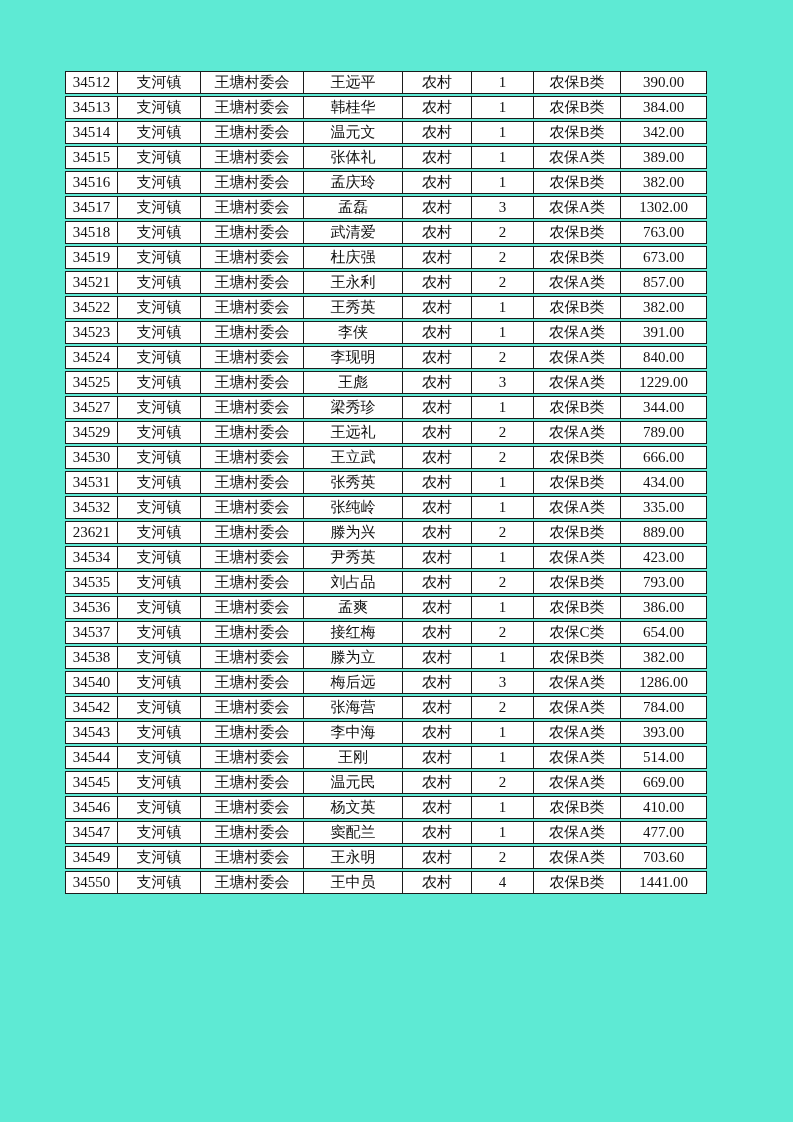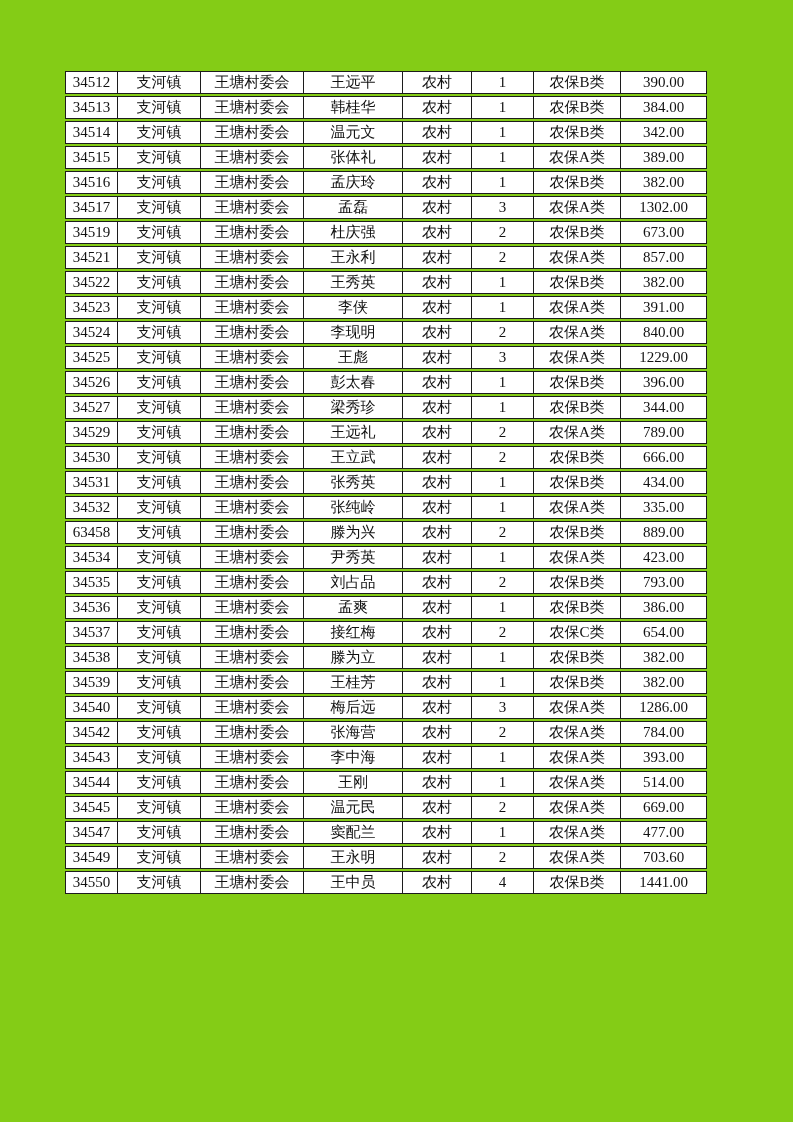--- a/index.html
+++ b/index.html
@@ -10,21 +10,21 @@
     width: 793px;
     height: 1122px;
     background: #ffffff;
     font-family: "Liberation Serif", "DejaVu Serif", serif;
     overflow: hidden;
   }
   .page {
     position: relative;
     width: 793px;
     height: 1122px;
-    background: #84cc16;
+    background: #5eead4;
   }
   table.benefit-table {
     position: absolute;
     left: 65px;
     top: 69px;
     table-layout: fixed;
     border-collapse: separate;
     border-spacing: 0 2px;
   }
   table.benefit-table td {
@@ -124,20 +124,30 @@
           <td>34517</td>
           <td>支河镇</td>
           <td>王塘村委会</td>
           <td>孟磊</td>
           <td>农村</td>
           <td>3</td>
           <td>农保A类</td>
           <td>1302.00</td>
         </tr>
         <tr>
+          <td>34518</td>
+          <td>支河镇</td>
+          <td>王塘村委会</td>
+          <td>武清爱</td>
+          <td>农村</td>
+          <td>2</td>
+          <td>农保B类</td>
+          <td>763.00</td>
+        </tr>
+        <tr>
           <td>34519</td>
           <td>支河镇</td>
           <td>王塘村委会</td>
           <td>杜庆强</td>
           <td>农村</td>
           <td>2</td>
           <td>农保B类</td>
           <td>673.00</td>
         </tr>
         <tr>
@@ -184,30 +194,20 @@
           <td>34525</td>
           <td>支河镇</td>
           <td>王塘村委会</td>
           <td>王彪</td>
           <td>农村</td>
           <td>3</td>
           <td>农保A类</td>
           <td>1229.00</td>
         </tr>
         <tr>
-          <td>34526</td>
-          <td>支河镇</td>
-          <td>王塘村委会</td>
-          <td>彭太春</td>
-          <td>农村</td>
-          <td>1</td>
-          <td>农保B类</td>
-          <td>396.00</td>
-        </tr>
-        <tr>
           <td>34527</td>
           <td>支河镇</td>
           <td>王塘村委会</td>
           <td>梁秀珍</td>
           <td>农村</td>
           <td>1</td>
           <td>农保B类</td>
           <td>344.00</td>
         </tr>
         <tr>
@@ -244,21 +244,21 @@
           <td>34532</td>
           <td>支河镇</td>
           <td>王塘村委会</td>
           <td>张纯岭</td>
           <td>农村</td>
           <td>1</td>
           <td>农保A类</td>
           <td>335.00</td>
         </tr>
         <tr>
-          <td>63458</td>
+          <td>23621</td>
           <td>支河镇</td>
           <td>王塘村委会</td>
           <td>滕为兴</td>
           <td>农村</td>
           <td>2</td>
           <td>农保B类</td>
           <td>889.00</td>
         </tr>
         <tr>
           <td>34534</td>
@@ -304,30 +304,20 @@
           <td>34538</td>
           <td>支河镇</td>
           <td>王塘村委会</td>
           <td>滕为立</td>
           <td>农村</td>
           <td>1</td>
           <td>农保B类</td>
           <td>382.00</td>
         </tr>
         <tr>
-          <td>34539</td>
-          <td>支河镇</td>
-          <td>王塘村委会</td>
-          <td>王桂芳</td>
-          <td>农村</td>
-          <td>1</td>
-          <td>农保B类</td>
-          <td>382.00</td>
-        </tr>
-        <tr>
           <td>34540</td>
           <td>支河镇</td>
           <td>王塘村委会</td>
           <td>梅后远</td>
           <td>农村</td>
           <td>3</td>
           <td>农保A类</td>
           <td>1286.00</td>
         </tr>
         <tr>
@@ -362,20 +352,30 @@
         </tr>
         <tr>
           <td>34545</td>
           <td>支河镇</td>
           <td>王塘村委会</td>
           <td>温元民</td>
           <td>农村</td>
           <td>2</td>
           <td>农保A类</td>
           <td>669.00</td>
+        </tr>
+        <tr>
+          <td>34546</td>
+          <td>支河镇</td>
+          <td>王塘村委会</td>
+          <td>杨文英</td>
+          <td>农村</td>
+          <td>1</td>
+          <td>农保B类</td>
+          <td>410.00</td>
         </tr>
         <tr>
           <td>34547</td>
           <td>支河镇</td>
           <td>王塘村委会</td>
           <td>窦配兰</td>
           <td>农村</td>
           <td>1</td>
           <td>农保A类</td>
           <td>477.00</td>

